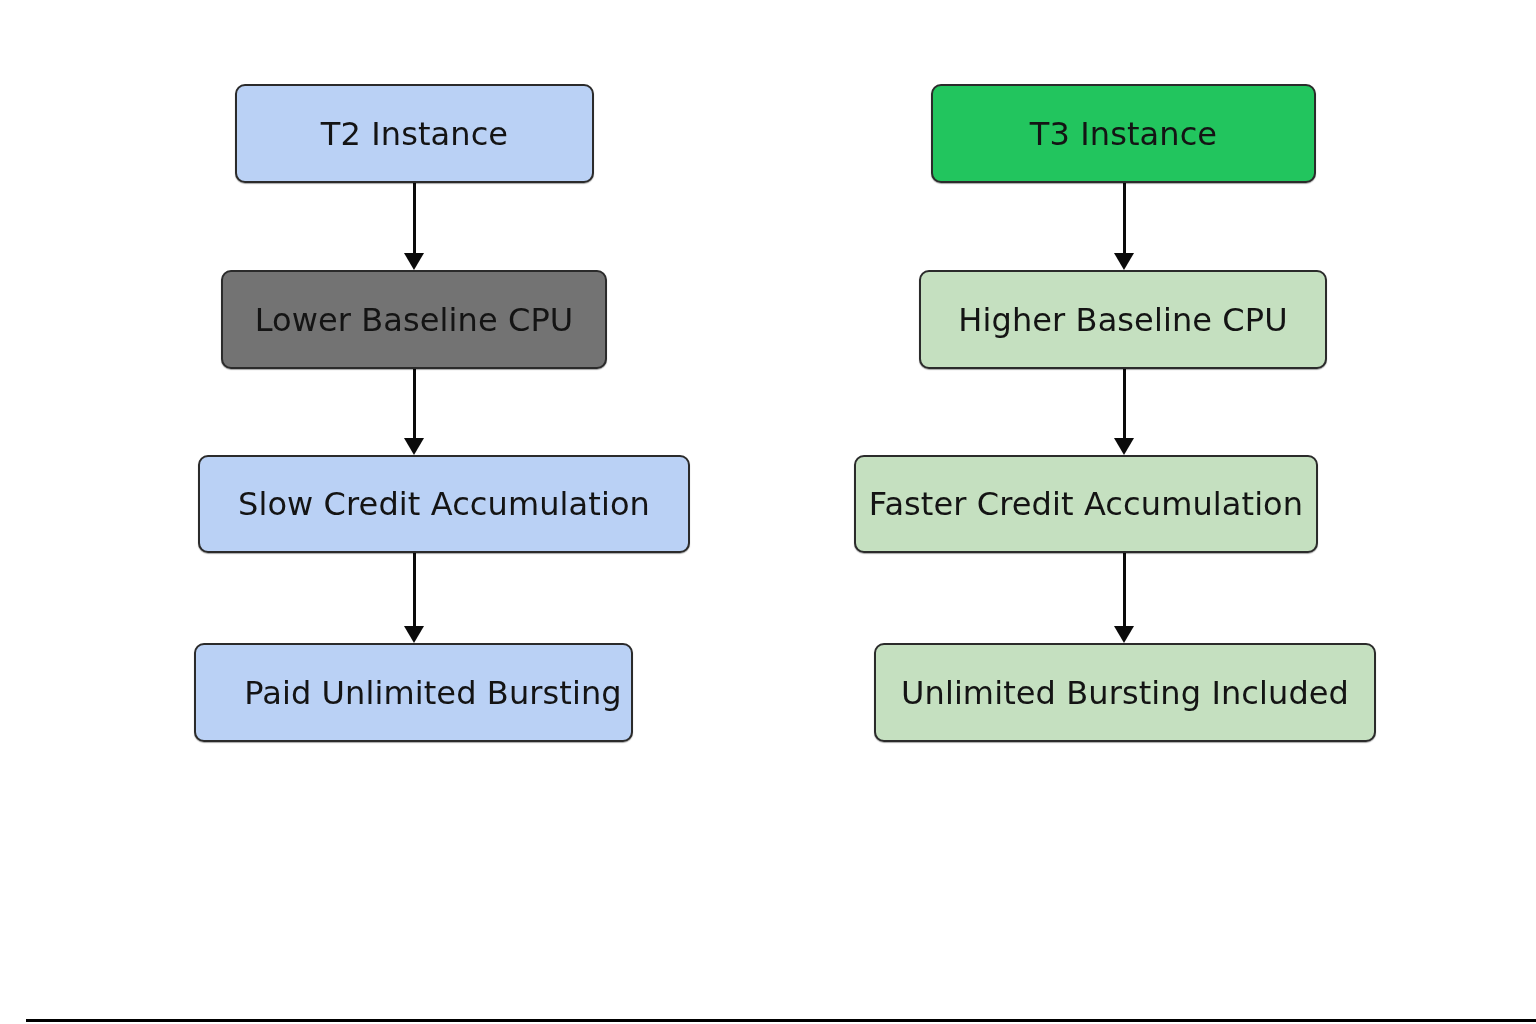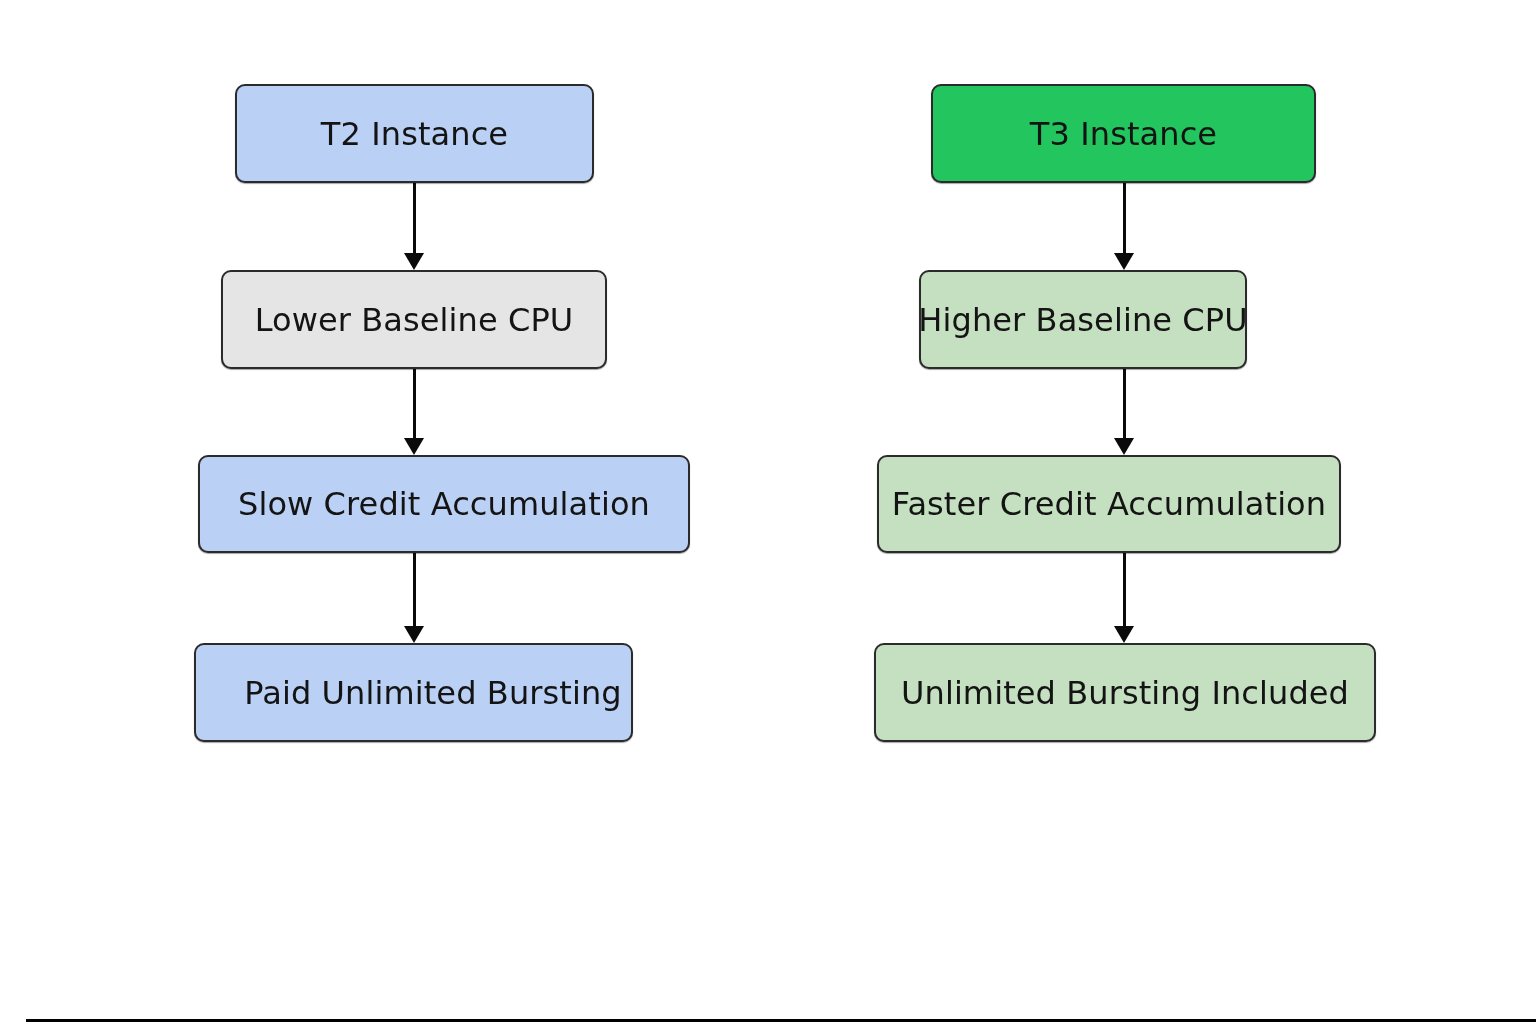--- a/index.html
+++ b/index.html
@@ -76,21 +76,21 @@
       <div class="shaft" style="height: 71px; background: rgb(10, 10, 10);"></div>
       <div class="head" style="top: 69px; border-top-color: rgb(10, 10, 10);"></div>
     </div>
     <div class="edge" style="left: 388px; top: 553px;">
       <div class="shaft" style="height: 75px; background: rgb(10, 10, 10);"></div>
       <div class="head" style="top: 73px; border-top-color: rgb(10, 10, 10);"></div>
     </div>
     <div class="node blue" style="left: 209px; top: 84px; width: 359px; height: 99px; background: rgb(186, 209, 245); border-color: rgb(43, 43, 43); color: rgb(20, 20, 20);">
       <span>T2 Instance</span>
     </div>
-    <div class="node blue" style="left: 195px; top: 270px; width: 386px; height: 99px; background: #e5e5e5; border-color: rgb(43, 43, 43); color: rgb(20, 20, 20);">
+    <div class="node blue" style="left: 195px; top: 270px; width: 386px; height: 99px; background: #737373; border-color: rgb(43, 43, 43); color: rgb(20, 20, 20);">
       <span>Lower Baseline CPU</span>
     </div>
     <div class="node blue" style="left: 172px; top: 455px; width: 492px; height: 98px; background: rgb(186, 209, 245); border-color: rgb(43, 43, 43); color: rgb(20, 20, 20);">
       <span>Slow Credit Accumulation</span>
     </div>
     <div class="node blue" style="left: 168px; top: 643px; width: 439px; height: 99px; background: rgb(186, 209, 245); border-color: rgb(43, 43, 43); color: rgb(20, 20, 20); padding-left: 39px;">
       <span>Paid Unlimited Bursting</span>
     </div>
     <div class="edge" style="left: 1098px; top: 183px;">
       <div class="shaft" style="height: 72px; background: rgb(10, 10, 10);"></div>
@@ -100,23 +100,23 @@
       <div class="shaft" style="height: 71px; background: rgb(10, 10, 10);"></div>
       <div class="head" style="top: 69px; border-top-color: rgb(10, 10, 10);"></div>
     </div>
     <div class="edge" style="left: 1098px; top: 553px;">
       <div class="shaft" style="height: 75px; background: rgb(10, 10, 10);"></div>
       <div class="head" style="top: 73px; border-top-color: rgb(10, 10, 10);"></div>
     </div>
     <div class="node green" style="left: 905px; top: 84px; width: 385px; height: 99px; background: #22c55e; border-color: rgb(43, 43, 43); color: rgb(20, 20, 20);">
       <span>T3 Instance</span>
     </div>
-    <div class="node green" style="left: 893px; top: 270px; width: 328px; height: 99px; background: rgb(197, 224, 192); border-color: rgb(43, 43, 43); color: rgb(20, 20, 20);">
+    <div class="node green" style="left: 893px; top: 270px; width: 408px; height: 99px; background: rgb(197, 224, 192); border-color: rgb(43, 43, 43); color: rgb(20, 20, 20);">
       <span>Higher Baseline CPU</span>
     </div>
-    <div class="node green" style="left: 851px; top: 455px; width: 464px; height: 98px; background: rgb(197, 224, 192); border-color: rgb(43, 43, 43); color: rgb(20, 20, 20);">
+    <div class="node green" style="left: 828px; top: 455px; width: 464px; height: 98px; background: rgb(197, 224, 192); border-color: rgb(43, 43, 43); color: rgb(20, 20, 20);">
       <span>Faster Credit Accumulation</span>
     </div>
     <div class="node green" style="left: 848px; top: 643px; width: 502px; height: 99px; background: rgb(197, 224, 192); border-color: rgb(43, 43, 43); color: rgb(20, 20, 20);">
       <span>Unlimited Bursting Included</span>
     </div>
     <div class="bottom-rule" style="top: 1019px; background: rgb(0, 0, 0);"></div>
   </div>
 
 </body></html>

